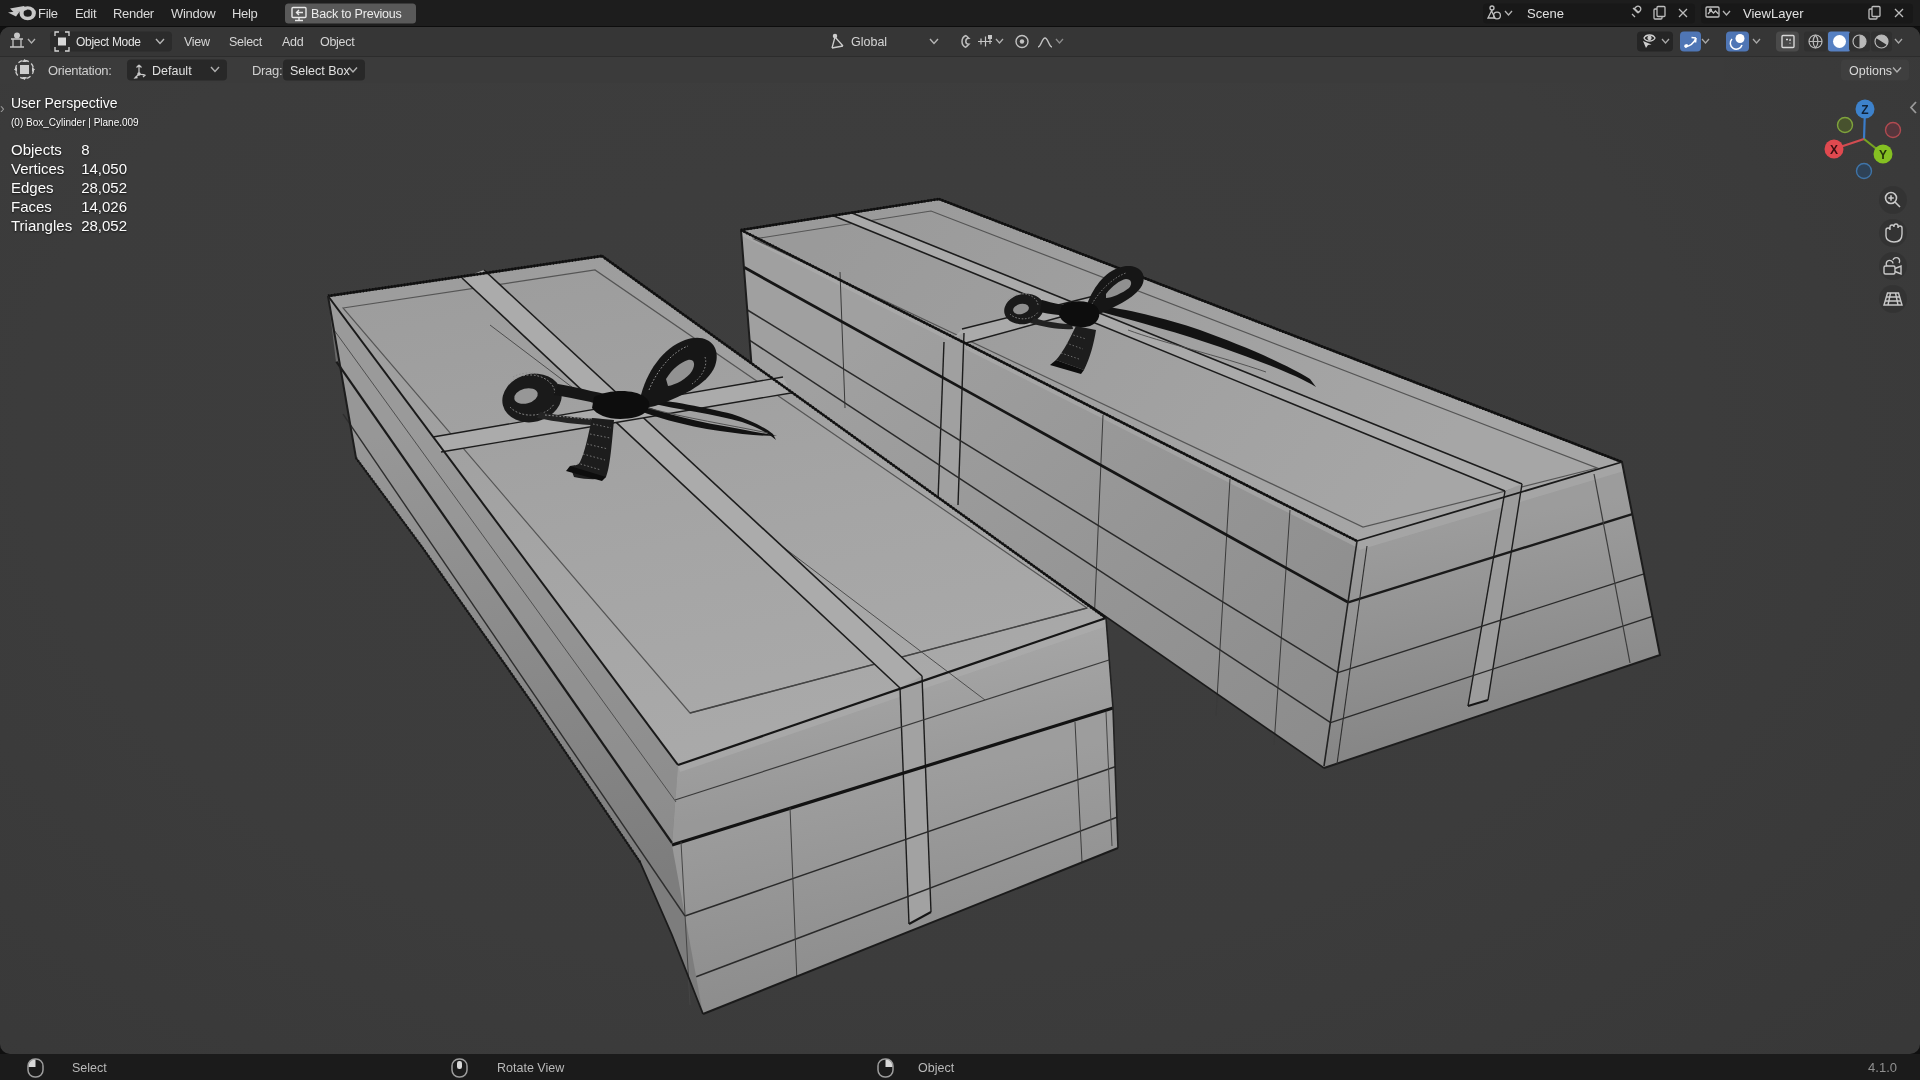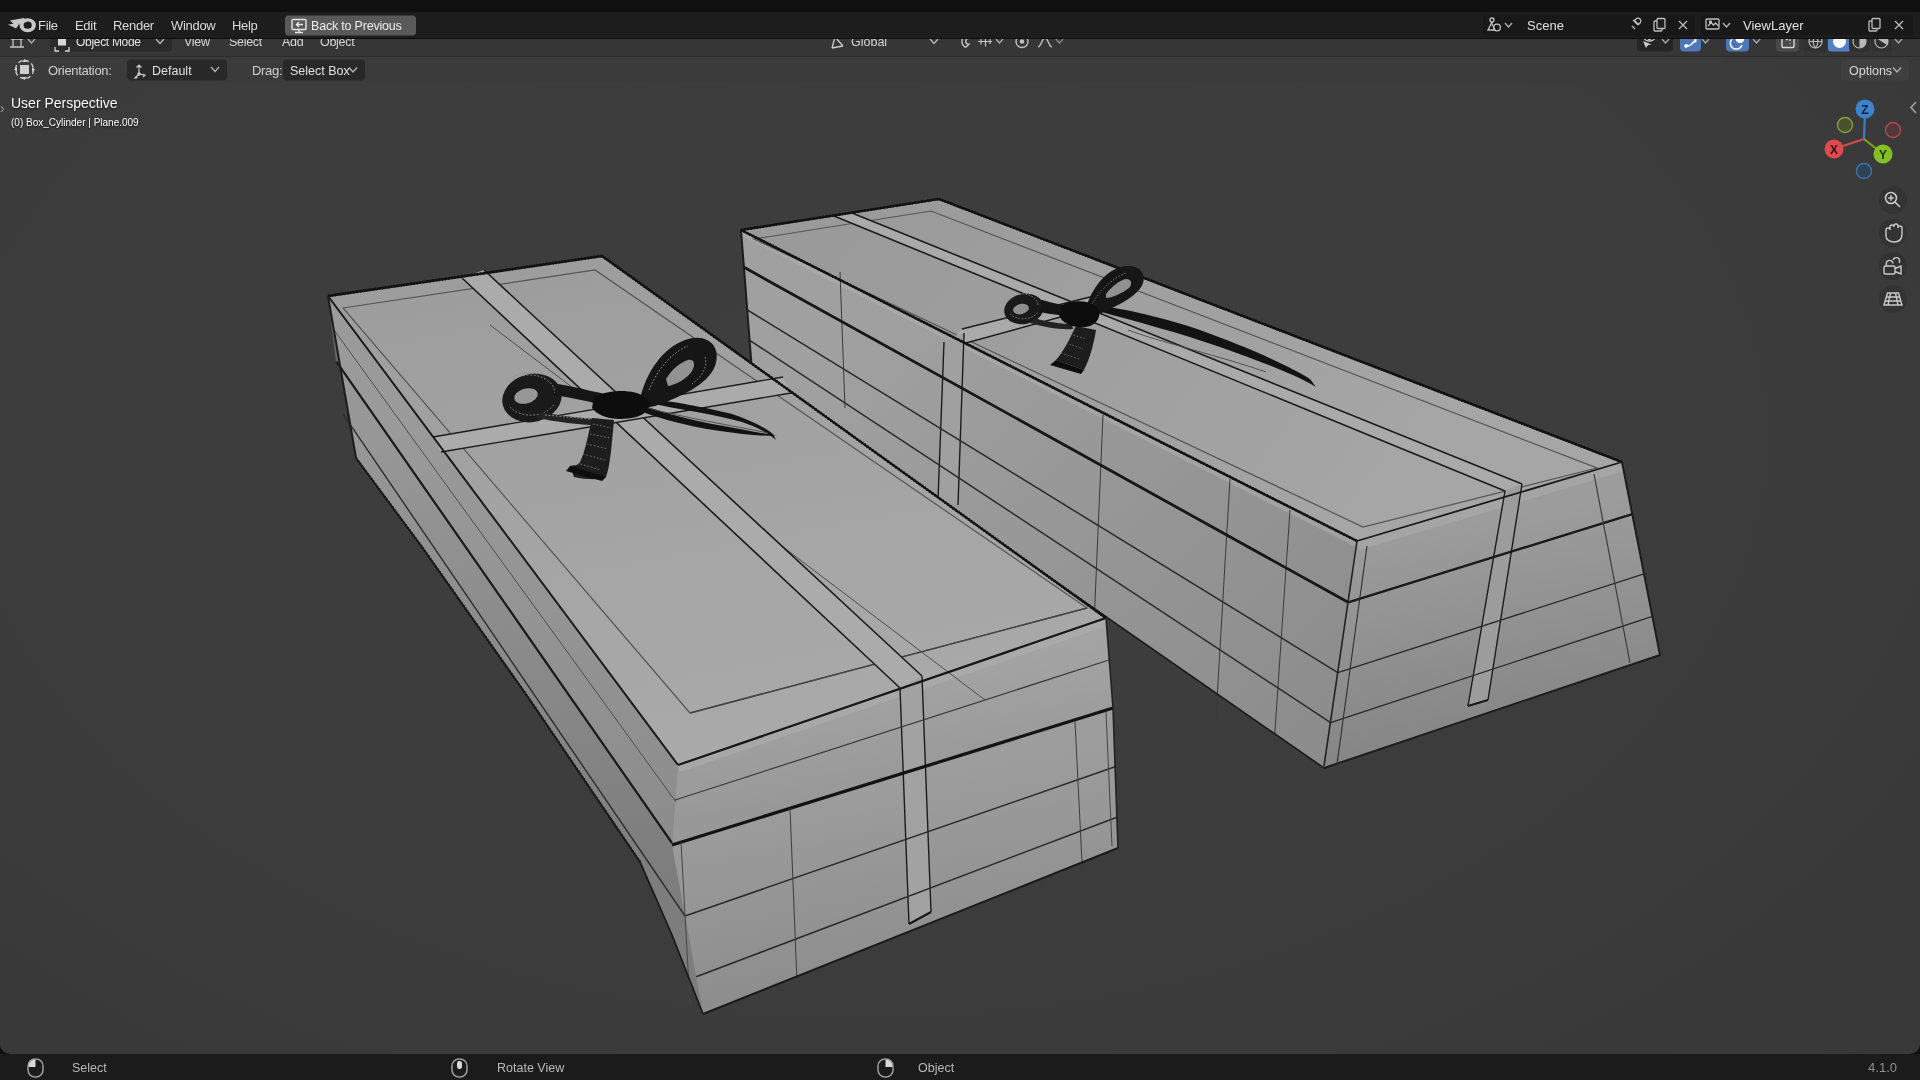--- a/index.html
+++ b/index.html
@@ -1,17 +1,17 @@
 <!DOCTYPE html>
 <html><head>
 <meta charset="utf-8">
 <style>
   html,body{margin:0;padding:0;width:1920px;height:1080px;overflow:hidden;background:#101010;
     font-family:"Liberation Sans",sans-serif;-webkit-font-smoothing:antialiased;}
-  #topbar{position:absolute;left:0;top:12px;width:1920px;height:27px;background:#1d1d1d;z-index:20;box-shadow:inset 0 -1px 0 #0d0d0d;}
+  #topbar{position:absolute;left:0;top:0;width:1920px;height:27px;background:#1d1d1d;z-index:20;box-shadow:inset 0 -1px 0 #0d0d0d;}
   #viewport{position:absolute;left:0;top:27px;width:1920px;height:1027px;border-radius:10px;overflow:hidden;
     background:radial-gradient(ellipse 1400px 900px at 45% 40%, #3e3e3e 0%, #3c3c3c 60%, #383838 100%);z-index:5;}
   #hdr{position:absolute;left:0;top:0;width:1920px;height:29px;background:#363636;border-bottom:1px solid #2c2c2c;padding-left:28px;}
   #toolhdr{position:absolute;left:0;top:30px;width:1724px;height:26px;background:#3b3b3b;}
   #statusbar{position:absolute;left:0;top:1054px;width:1920px;height:26px;background:#1b1b1b;z-index:20;}
   svg{display:block;}
   #scene{position:absolute;left:0;top:-27px;width:1920px;height:1080px;}
   #ovl{position:absolute;left:11px;top:67px;color:#fcfcfc;font-size:15px;text-shadow:0 1px 2px rgba(0,0,0,.7);line-height:19px;}
   #ovl td{padding:0;height:19px;line-height:19px;}
   #ovl td.lab{padding-right:9px;}
@@ -378,20 +378,44 @@
       <path d="M349,10.5 l4,4.5 4,-4.5" fill="none" stroke="#b0b0b0" stroke-width="1.4"></path>
       <rect x="1841" y="2.5" width="68" height="21" rx="4" fill="#3f3f3f"></rect>
       <text x="1849" y="17.5" fill="#d8d8d8" font-size="12.5">Options</text>
       <path d="M1893,10.5 l4,4.5 4,-4.5" fill="none" stroke="#b0b0b0" stroke-width="1.4"></path>
     </svg>
   </div>
   <div id="ovl">
     <div style="font-size:14px">User Perspective</div>
     <div style="font-size:10px">(0) Box_Cylinder | Plane.009</div>
     <div style="height:10px"></div>
+    <table style="border-collapse:collapse;color:#fcfcfc;font-size:15px;line-height:19.2px;margin-top:-2px">
+      <tbody>
+          <tr>
+            <td class="lab">Objects</td>
+            <td>8</td>
+          </tr>
+      <tr>
+            <td class="lab">Vertices</td>
+            <td>14,050</td>
+          </tr>
+      <tr>
+            <td class="lab">Edges</td>
+            <td>28,052</td>
+          </tr>
+      <tr>
+            <td class="lab">Faces</td>
+            <td>14,026</td>
+          </tr>
+      <tr>
+            <td class="lab">Triangles</td>
+            <td>28,052</td>
+          </tr>
+    </tbody>
+      </table>
   </div>
   <div style="position:absolute;left:0;top:73px;color:#9a9a9a;font-size:14px">›</div>
   <div id="gizmo">
     <svg width="120" height="250" viewBox="0 0 120 250" style="position:absolute;left:1800px;top:63px">
 
       <line x1="64" y1="49" x2="65" y2="19" stroke="#3a7cc9" stroke-width="2.2"></line>
       <line x1="64" y1="49" x2="34" y2="59" stroke="#d14c51" stroke-width="2.2"></line>
       <line x1="64" y1="49" x2="83" y2="64" stroke="#77a322" stroke-width="2.2"></line>
       <circle cx="65" cy="19" r="9.5" fill="#3d82cc"></circle>
       <text x="65" y="23.5" text-anchor="middle" font-size="12" font-weight="bold" fill="#0f2239">Z</text>

